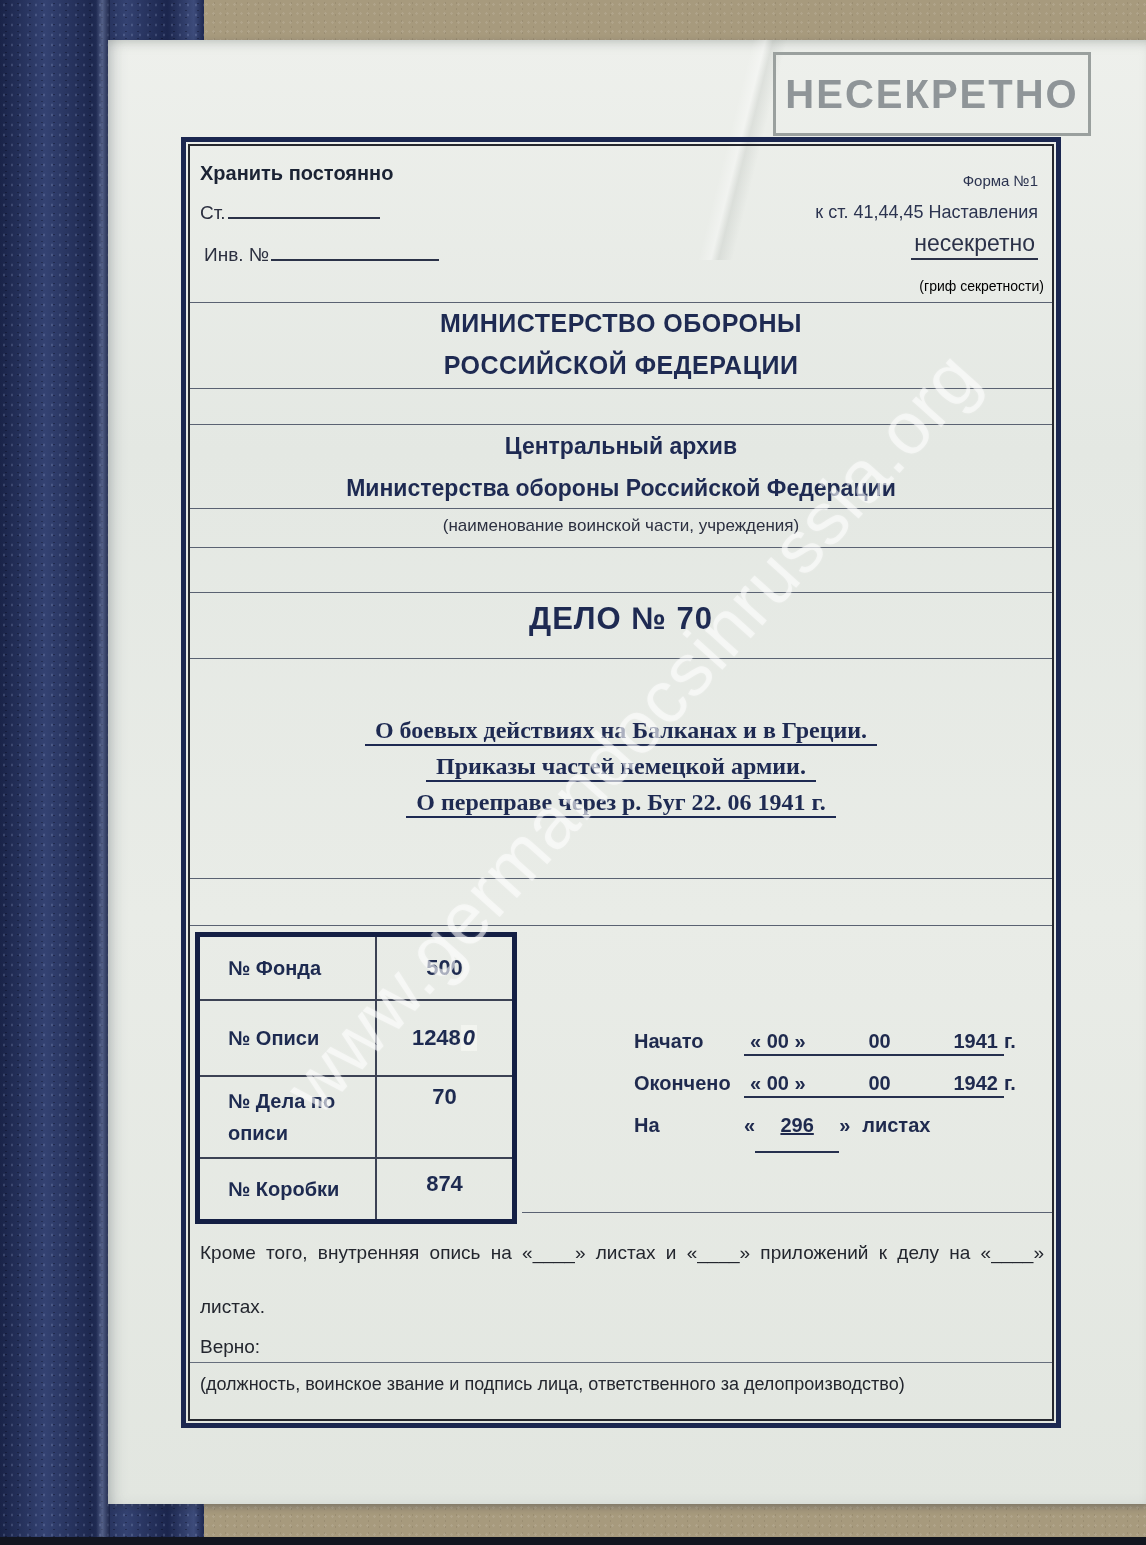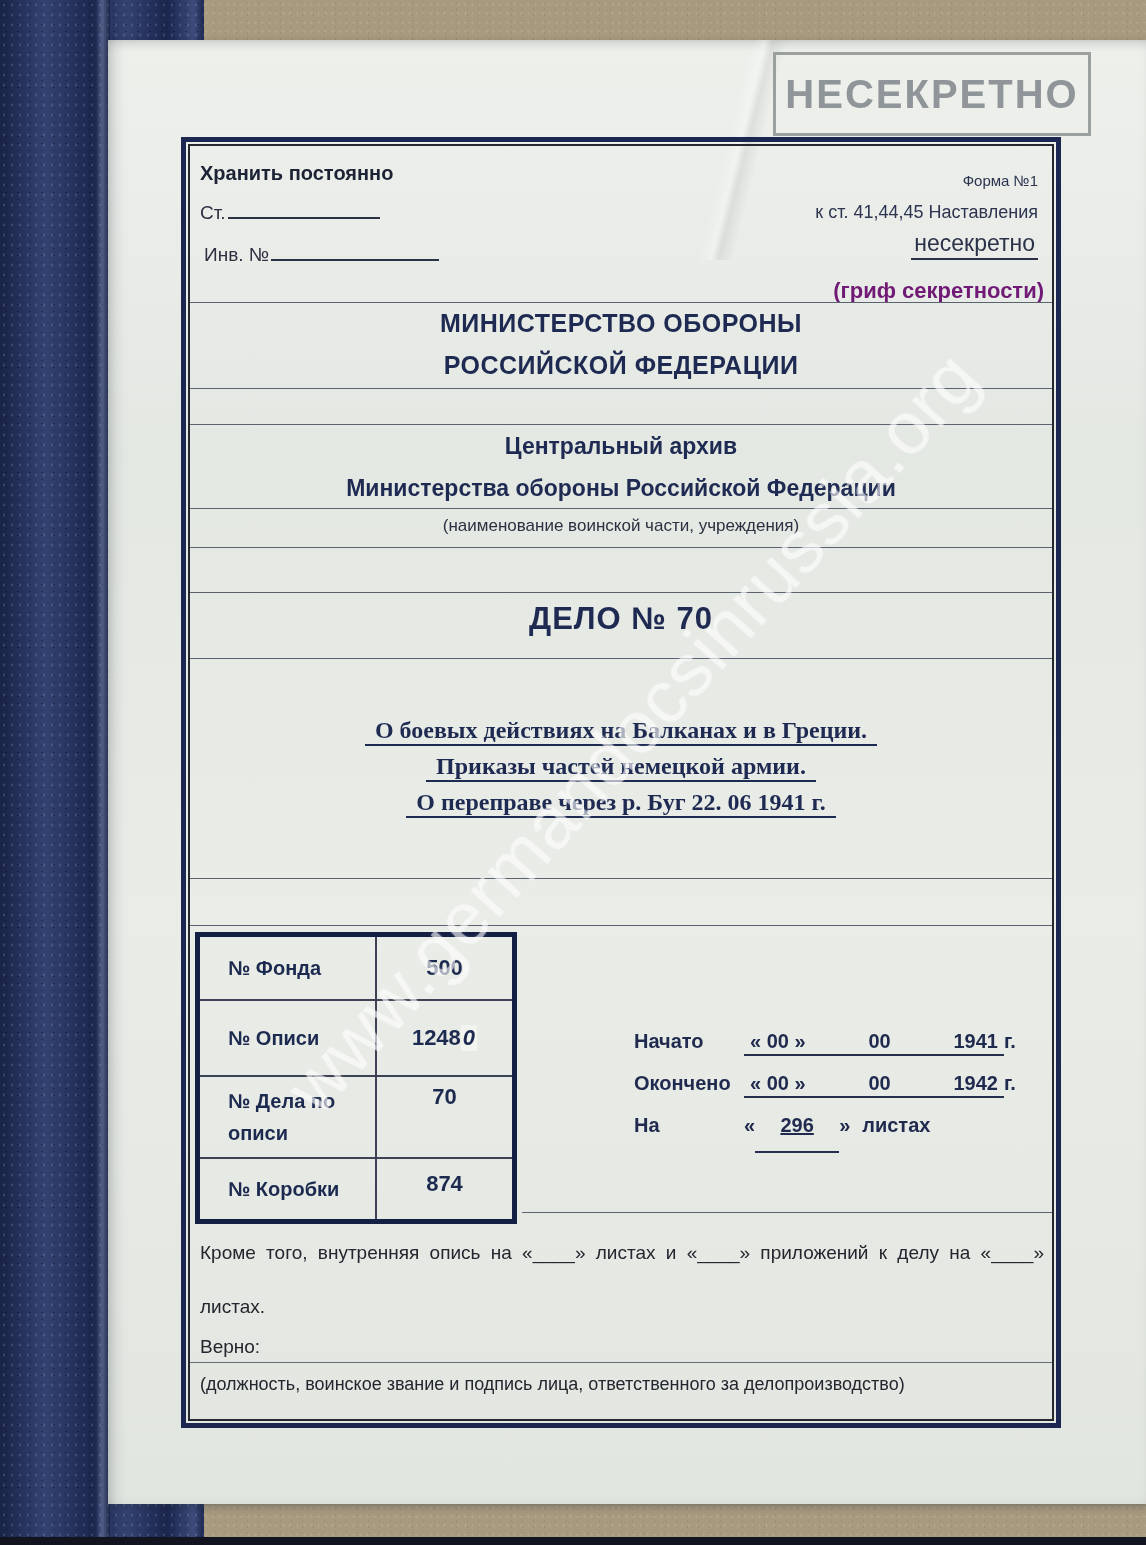--- a/index.html
+++ b/index.html
@@ -67,21 +67,21 @@
   .navy { color:#1e2a52; }
 
   .keep-label   { left:10px; top:16px; font-size:20px; font-weight:bold; color:#1b2334; }
   .form-number  { right:14px; top:14px; font-size:15px; color:#2c3450;margin-top:12px; }
   .blank-row    { display:flex; align-items:baseline; font-size:19px; color:#2c3040; }
   .st-row       { left:10px; top:52px; }
   .inv-row      { left:14px; top:94px; }
   .blank-line   { display:inline-block; height:1em; border-bottom:2px solid #2b3248; margin-left:2px; }
   .article-ref  { right:14px; top:56px; font-size:18px; color:#2c3450; }
   .secrecy-value{ right:14px; top:84px; font-size:23px; color:#2b3148; border-bottom:2px solid #2b3148; padding:0 3px 1px 3px; }
-  .secrecy-caption { right:8px; top:132px; font-size:22px; color:#701a75;font-weight:bold; }
+  .secrecy-caption { right:8px; top:132px; font-size:14px; color:#000000; }
 
   .center-line { left:0; right:0; text-align:center; }
   .ministry-1 { top:163px; font-size:25px; font-weight:bold; letter-spacing:0.5px; }
   .ministry-2 { top:205px; font-size:25px; font-weight:bold; letter-spacing:0.5px; }
   .archive-1  { top:287px; font-size:23px; font-weight:bold; }
   .archive-2  { top:329px; font-size:23px; font-weight:bold; }
   .unit-caption { top:370px; font-size:17px; color:#2c3040; }
   .case-title { top:455px; font-size:31px; font-weight:bold; letter-spacing:1px; }
 
   .subject { left:0; right:0; top:566px; text-align:center; font-family:"Liberation Serif", serif; font-size:24px; font-weight:bold; color:#1e2a52; line-height:36px; }

